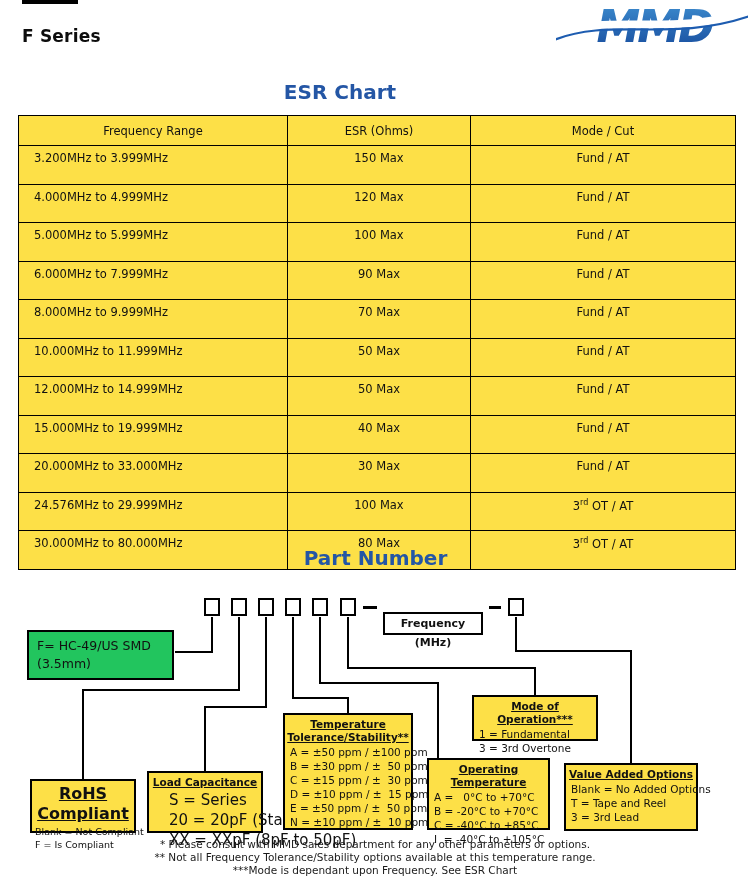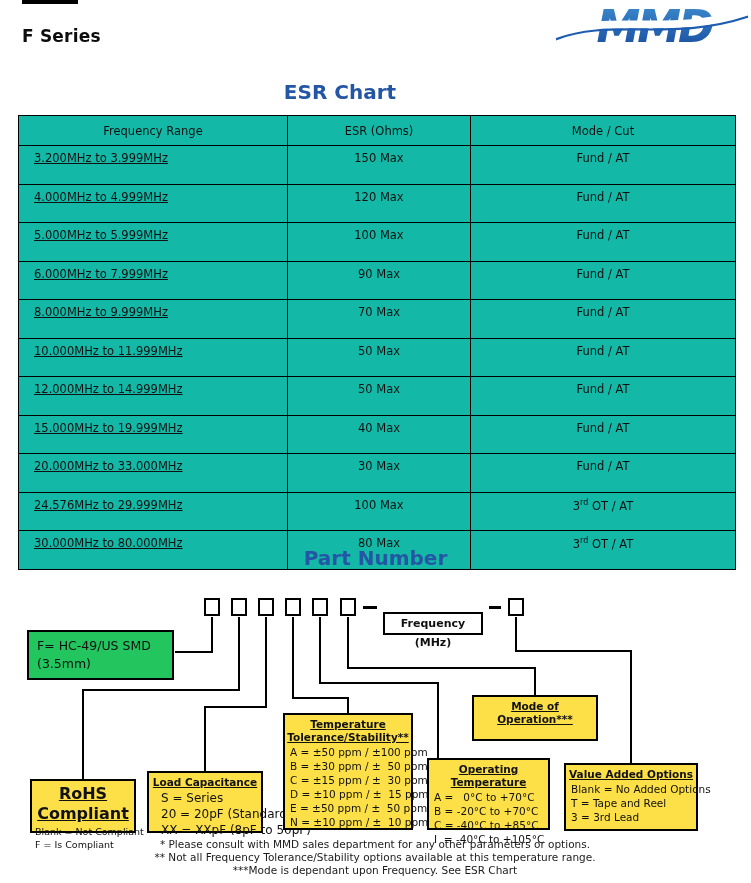--- a/index.html
+++ b/index.html
@@ -8,25 +8,25 @@
     font-family:"DejaVu Sans","Liberation Sans",sans-serif;color:#111;
   }
   .artifact{position:absolute;left:22px;top:0;width:56px;height:4px;background:#000;}
   .page-title{position:absolute;left:22px;top:7px;font-size:17px;font-weight:bold;color:#0d0d0d;letter-spacing:0.2px;margin-top:19px;}
   .logo{position:absolute;left:556px;top:2px;width:192px;height:48px;}
   .section-heading{position:absolute;font-size:20px;font-weight:bold;color:#2456a5;text-align:center;}
   #esr-heading{left:0;top:80px;width:680px;}
   #pn-heading{left:0;top:546px;width:751px;}
 
   
-  table.esr{position:absolute;left:18px;top:115px;width:717px;border-collapse:collapse;table-layout:fixed;background:#14b8a6;}
+  table.esr{position:absolute;left:18px;top:115px;width:717px;border-collapse:collapse;table-layout:fixed;background:#fde047;}
   table.esr th, table.esr td{border:1.6px solid #000;font-size:11.5px;font-weight:normal;color:#111;}
   table.esr th{height:27px;text-align:center;vertical-align:middle;}
   table.esr td{height:31.5px;vertical-align:top;padding-top:5px;}
-  td.c0{text-align:left;padding-left:15px;text-decoration:underline;}
+  td.c0{text-align:left;padding-left:15px;}
   td.c1, td.c2{text-align:center;}
   col.w0{width:269px;} col.w1{width:183px;} col.w2{width:265px;}
   sup{font-size:8px;}
 
   
   .connectors{position:absolute;left:0;top:0;width:751px;height:883px;pointer-events:none;}
   .digit{position:absolute;top:598px;width:16px;height:18px;border:2px solid #000;box-sizing:border-box;background:#fff;}
   .dash{position:absolute;top:606px;height:3px;background:#000;}
   .freq-box{
     position:absolute;left:383px;top:596px;width:100px;height:23px;border:2px solid #000;box-sizing:border-box;
@@ -174,36 +174,37 @@
     <div>(3.5mm)</div>
   </div>
 
   <div class="opt-box" id="box-rohs">
     <div class="opt-title" style="font-size:16px">RoHS Compliant</div>
     <div class="opt-rows" style="font-size:9.5px;padding-left:3px"><div>Blank = Not Compliant</div><div>F = Is Compliant</div></div>
   </div>
 
   <div class="opt-box" id="box-load">
     <div class="opt-title">Load Capacitance</div>
-    <div class="opt-rows" style="font-size:12px;padding-left:12px"><div>S = Series</div><div>20 = 20pF (Standard)</div><div>XX = XXpF (8pF to 50pF)</div></div>
+    <div class="opt-rows" style="font-size:15px;padding-left:20px"><div>S = Series</div><div>20 = 20pF (Standard)</div><div>XX = XXpF (8pF to 50pF)</div></div>
   </div>
 
   <div class="opt-box" id="box-temp">
     <div class="opt-title">Temperature</div>
     <div class="opt-title" style="padding-top:0">Tolerance/Stability**</div>
     <div class="opt-rows"><div>A = ±50 ppm / ±100 ppm</div><div>B = ±30 ppm / ±  50 ppm</div><div>C = ±15 ppm / ±  30 ppm</div><div>D = ±10 ppm / ±  15 ppm</div><div>E = ±50 ppm / ±  50 ppm</div><div>N = ±10 ppm / ±  10 ppm</div></div>
   </div>
 
   <div class="opt-box" id="box-optemp">
     <div class="opt-title">Operating Temperature</div>
     <div class="opt-rows"><div>A =   0°C to +70°C</div><div>B = -20°C to +70°C</div><div>C = -40°C to +85°C</div><div>I  = -40°C to +105°C</div></div>
   </div>
 
   <div class="opt-box" id="box-mode">
     <div class="opt-title">Mode of Operation***</div>
+    <div class="opt-rows"><div>1 = Fundamental</div><div>3 = 3rd Overtone</div></div>
   </div>
 
   <div class="opt-box" id="box-value">
     <div class="opt-title">Value Added Options</div>
     <div class="opt-rows"><div>Blank = No Added Options</div><div>T = Tape and Reel</div><div>3 = 3rd Lead</div></div>
   </div>
 
   <div class="footnotes">
       <div>* Please consult with MMD sales department for any other parameters or options.</div>
       <div>** Not all Frequency Tolerance/Stability options available at this temperature range.</div>

